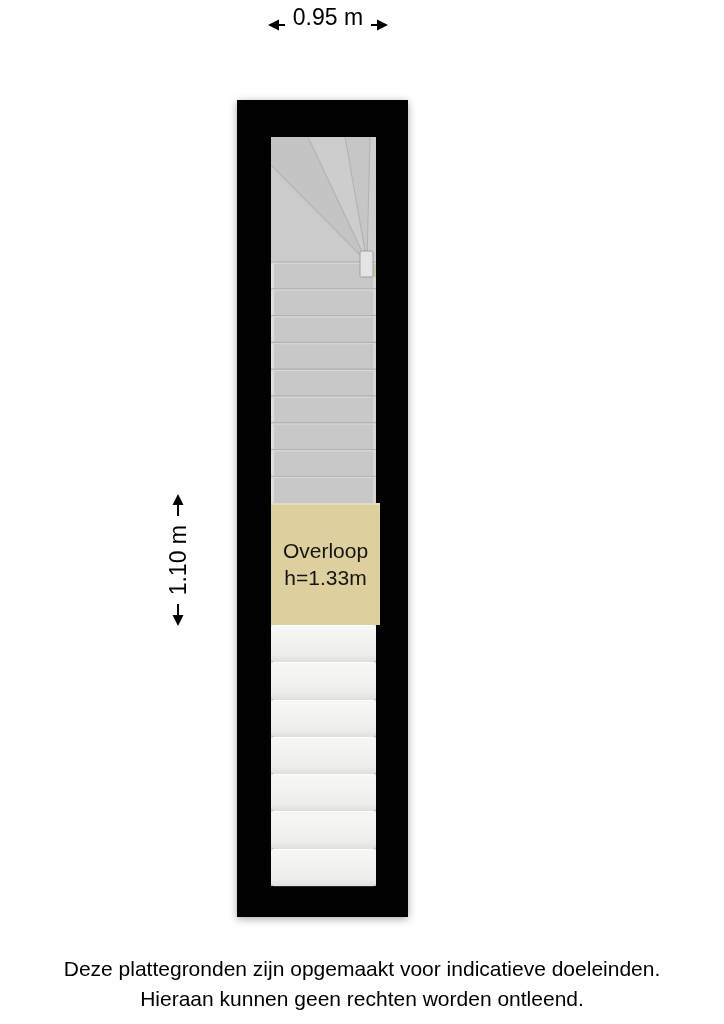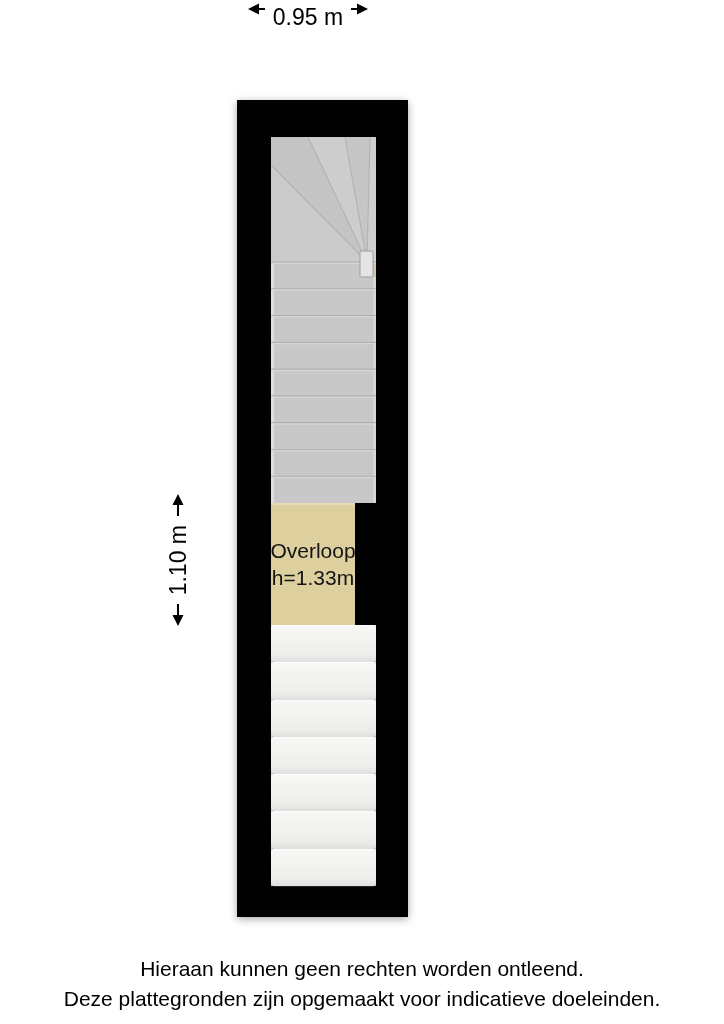--- a/index.html
+++ b/index.html
@@ -9,26 +9,26 @@
     width: 724px;
     height: 1024px;
     background: #ffffff;
     font-family: "Liberation Sans", sans-serif;
     overflow: hidden;
   }
 
   
   .top-dim {
     position: absolute;
-    left: 248px;
+    left: 268px;
     top: 3px;
     width: 120px;
     height: 28px;
     display: flex;
-    align-items: flex-start;
+    align-items: flex-end;
     justify-content: space-between;
   }
   .dim-label {
     font-size: 23px;
     color: #000;
     white-space: nowrap;
     line-height: 28px;
   }
 
   
@@ -66,21 +66,21 @@
     left: 34px;
     top: 37px;
     width: 105px;
     height: 749px;
     display: flex;
     flex-direction: column;
   }
   .upper-stairs { width: 105px; height: 366px; display: block; }
 
   .landing {
-    width: 84px;
+    width: 109px;
     height: 122px;
     display: flex;
     flex-direction: column;
     align-items: center;
     justify-content: center;
     box-shadow: inset 0 2px 0 rgba(255,255,255,0.25);
   }
   .landing .room-label,
   .landing .room-height {
     font-size: 21px;
@@ -207,17 +207,17 @@
           <div class="lower-step"></div>
           <div class="lower-step"></div>
           <div class="lower-step"></div>
           <div class="lower-step"></div>
         </div>
 
     </div>
   </div>
 
   <div class="disclaimer">
+    <div>Deze plattegronden zijn opgemaakt voor indicatieve doeleinden.</div>
     <div>Hieraan kunnen geen rechten worden ontleend.</div>
-    <div>Deze plattegronden zijn opgemaakt voor indicatieve doeleinden.</div>
   </div>
 
 </div>
 
 </body></html>

